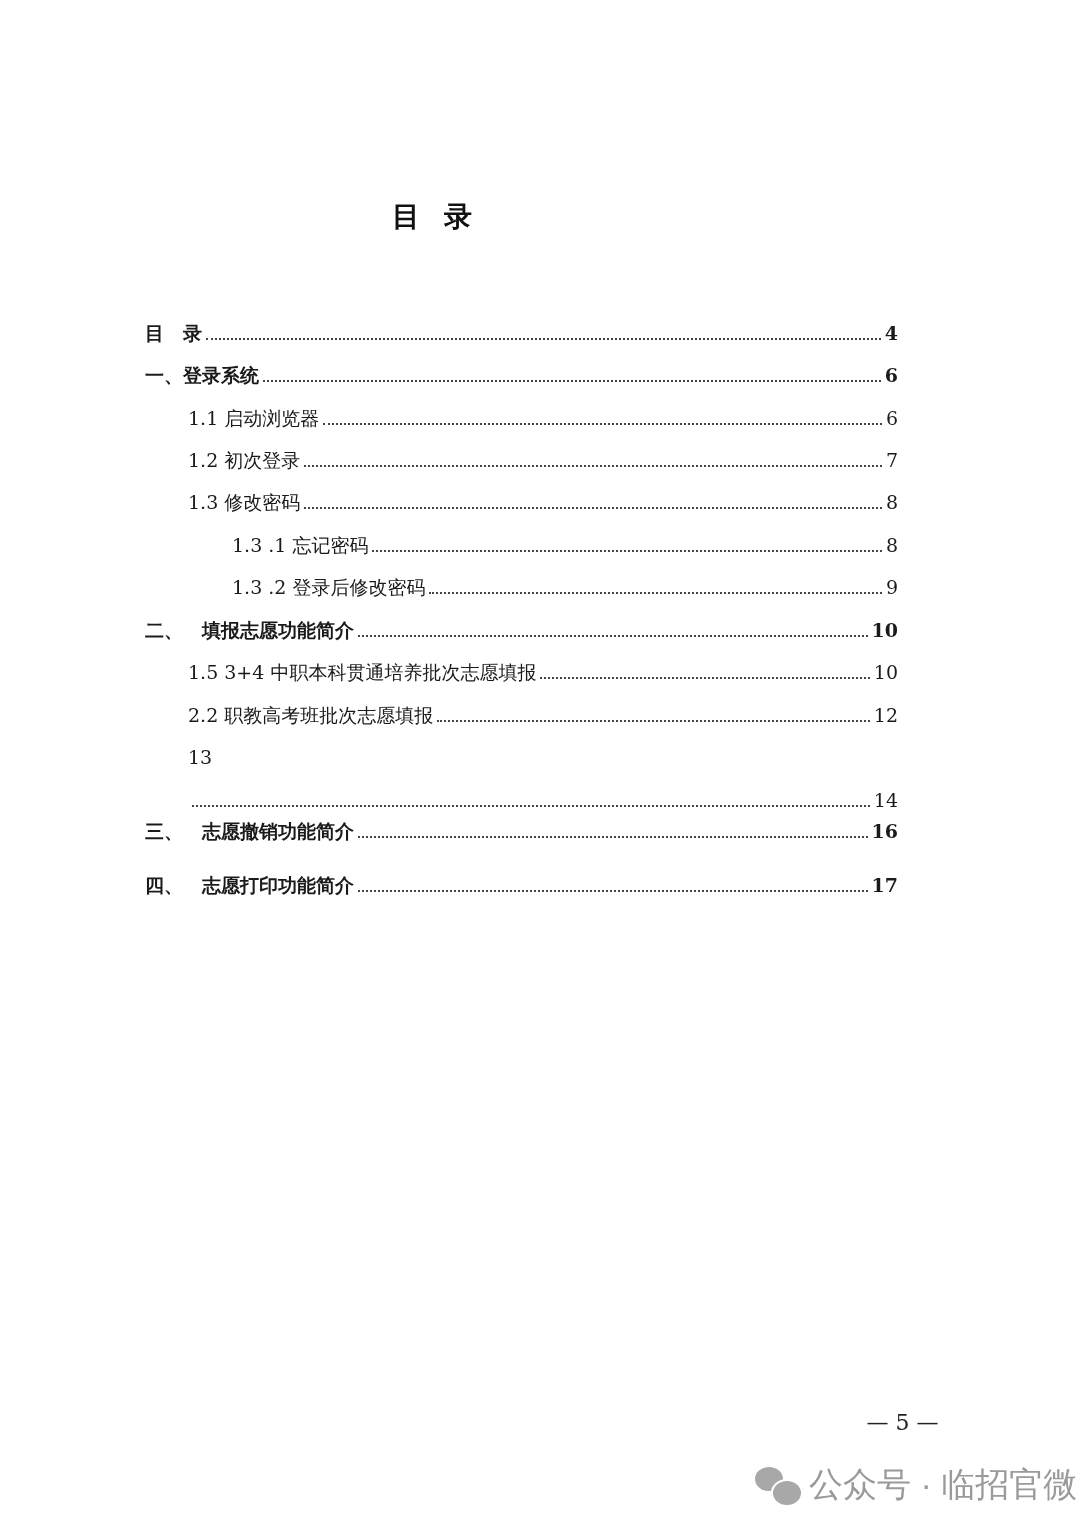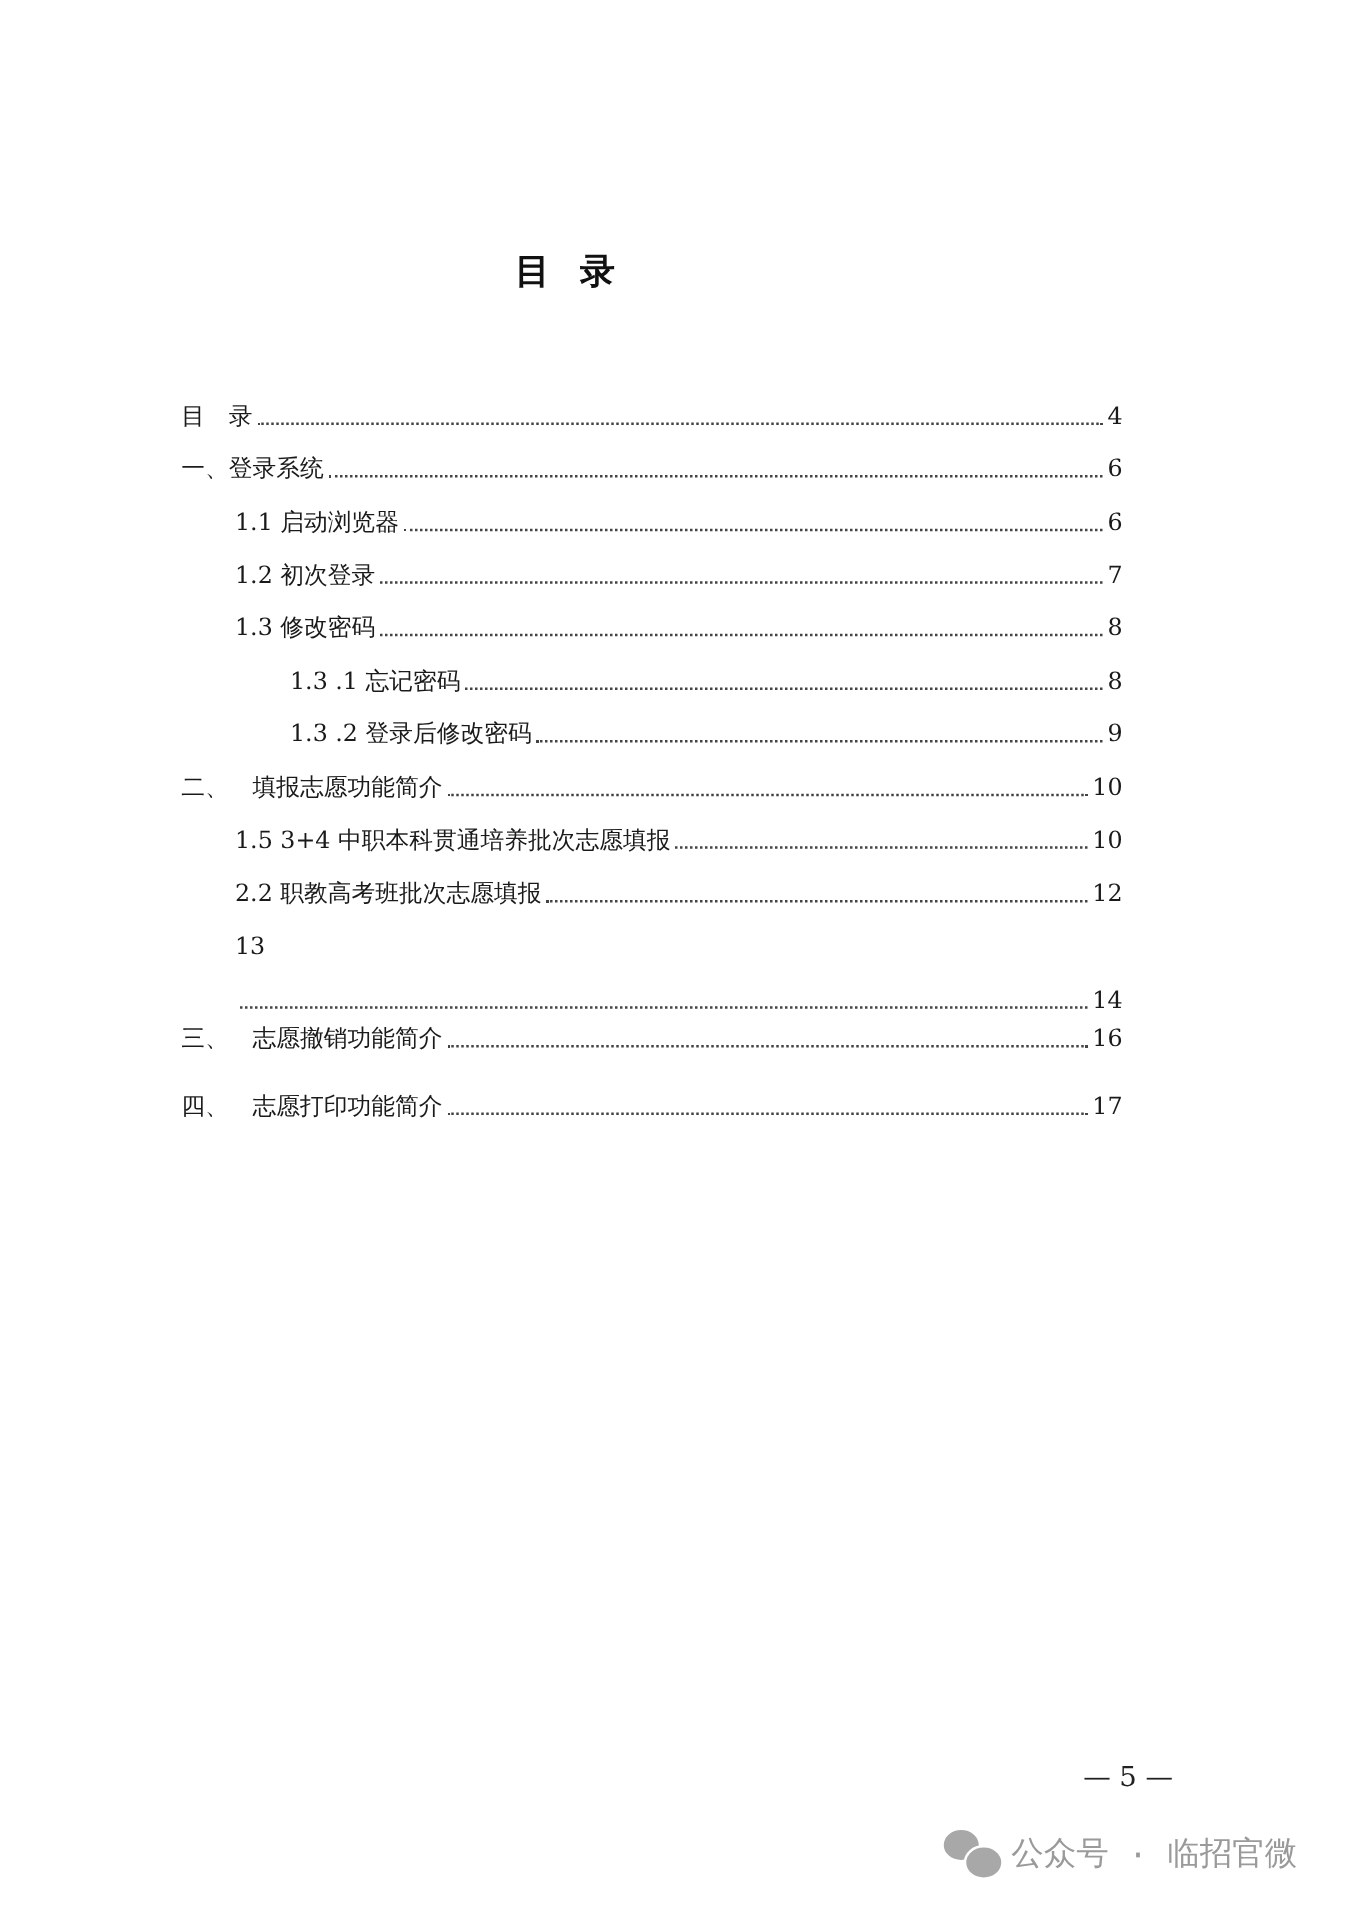--- a/index.html
+++ b/index.html
@@ -4,42 +4,41 @@
 <style>
   html, body { margin:0; padding:0; }
   body {
     width:1080px; height:1527px; background:#ffffff; position:relative; overflow:hidden;
     font-family: "DejaVu Serif", "Liberation Serif", serif; color:#1a1a1a;
   }
   .title {
     position:absolute; top:198px; left:0; width:888px; text-align:center;
     font-family: "DejaVu Sans", sans-serif; font-size:28px; font-weight:bold; letter-spacing:24px;
     color:#111;
-    margin-left:20px;
   }
   .toc { position:absolute; left:145px; top:305px; width:753px; }
   .row {
     position:absolute; left:0; right:0; height:40px; display:flex; align-items:flex-end;
     font-size:19px; line-height:24px;
   }
   .row .label { white-space:nowrap; }
   .row .dots {
     flex:1; margin:0 4px 5px 4px; border-bottom:2px dotted #444; height:0; align-self:flex-end;
   }
   .row .page { white-space:nowrap; }
-  .lvl0 { padding-left:0; }
+  .lvl0 { padding-left:0;font-weight:bold; }
   .lvl1 { padding-left:43px;align-items:flex-end; }
   .lvl2 { padding-left:87px;text-align:right; }
   .page-num {
     position:absolute; top:1410px; left:855px; width:95px; text-align:center;
     font-size:22px; color:#222;
   }
   .watermark {
     position:absolute; top:1462px; left:755px; display:flex; align-items:center; gap:8px;
-    font-family:Liberation Mono, monospace; font-size:26px; color:#9a9a9a;
+    font-family:Liberation Sans, sans-serif; font-size:34px; color:#9a9a9a;
   }
   .wechat-icon { width:46px; height:40px; position:relative; }
   .wechat-icon .b1 { position:absolute; left:0; top:2px; width:28px; height:24px; border-radius:50%; background:#a8a8a8; }
   .wechat-icon .b2 { position:absolute; left:16px; top:14px; width:28px; height:24px; border-radius:50%; background:#a8a8a8; border:2px solid #fff; }
 </style>
 </head>
 <body>
 
 <div class="title">目录</div>
 

